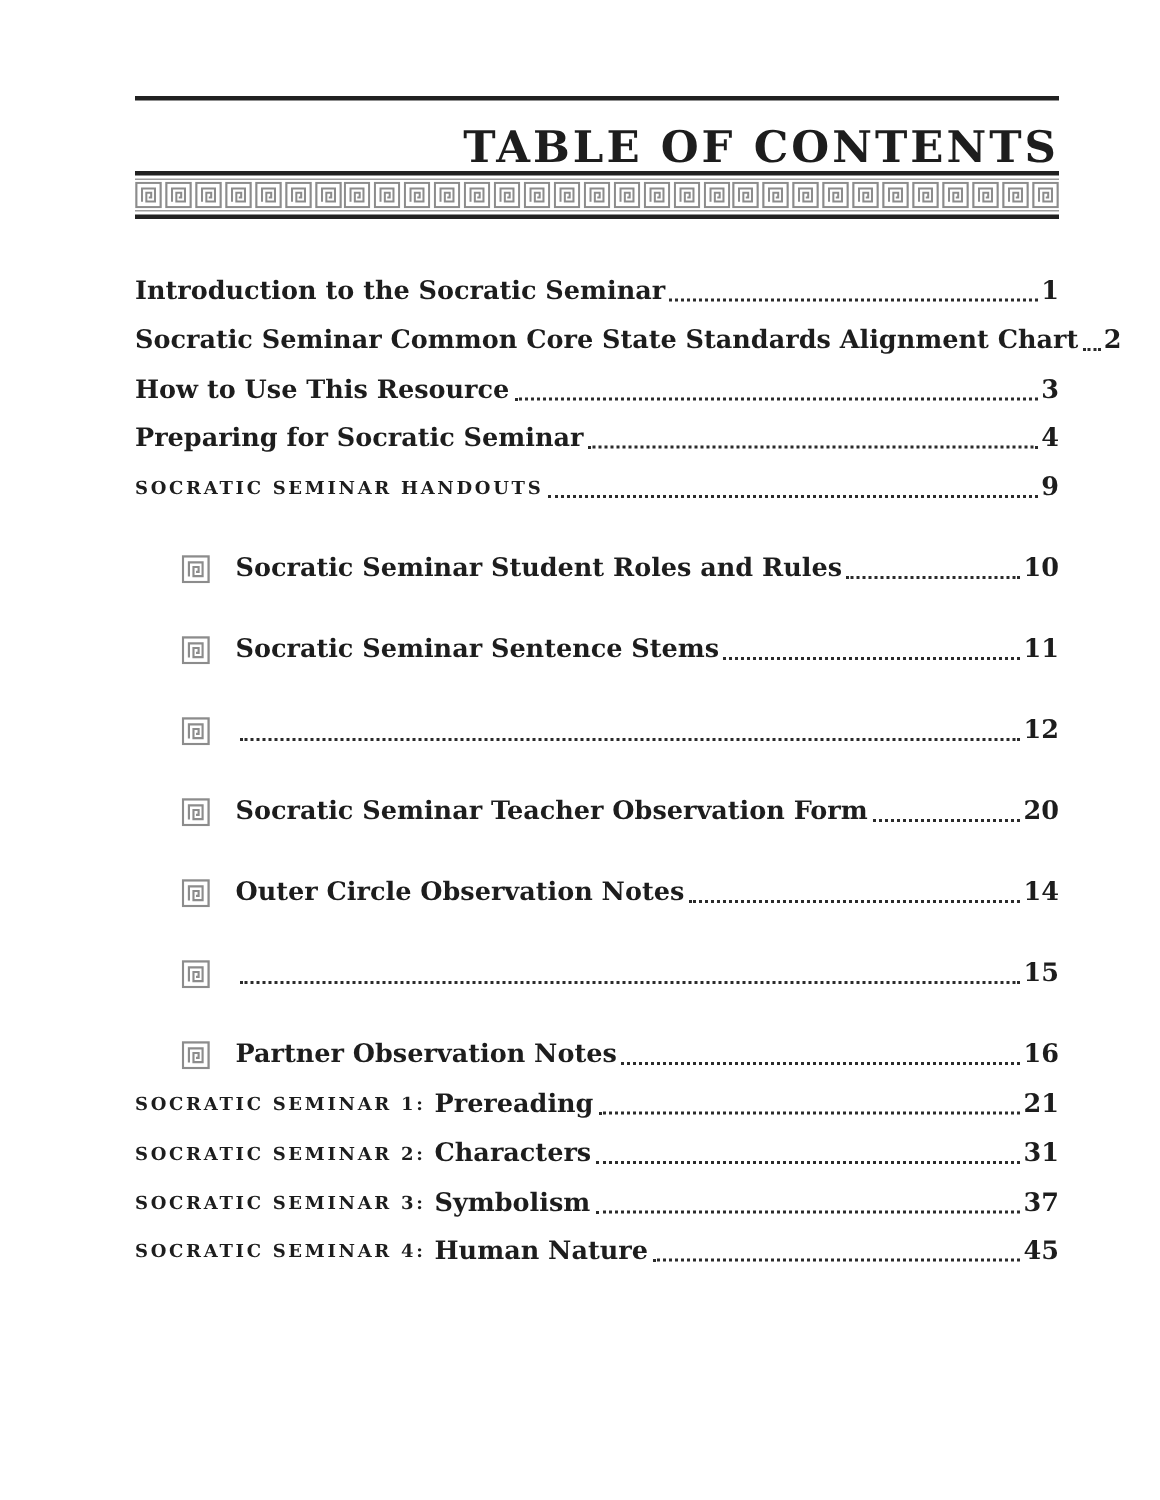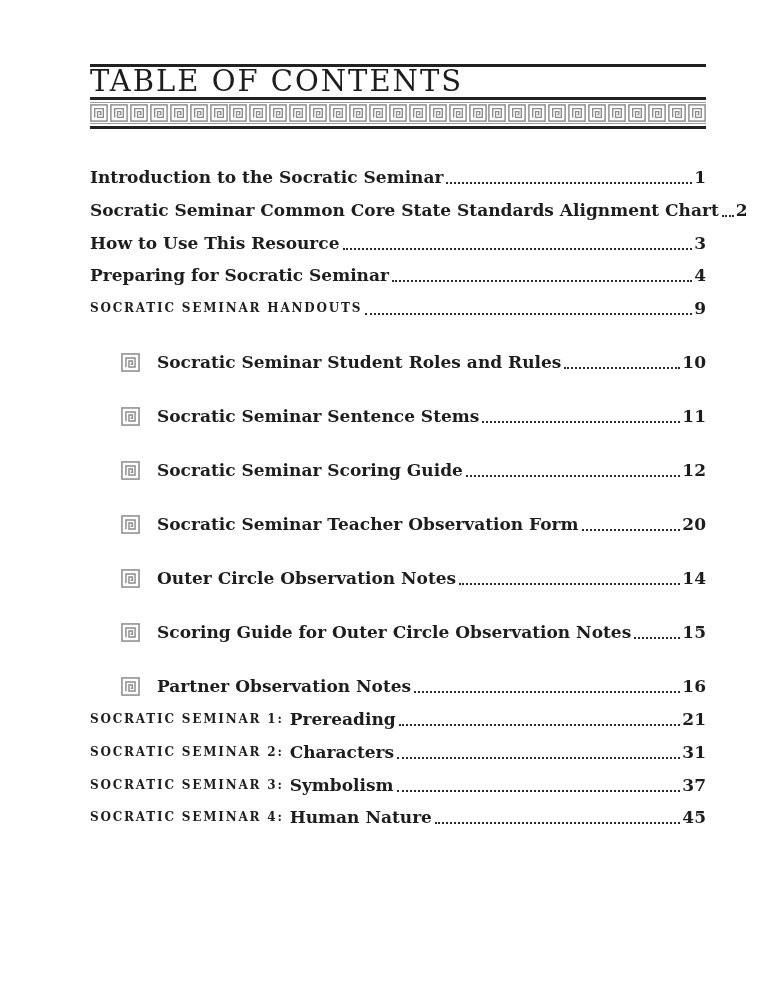--- a/index.html
+++ b/index.html
@@ -3,22 +3,22 @@
 <meta charset="utf-8">
 <style>
   html,body{margin:0;padding:0;}
   body{
     width:773px;height:1000px;background:#ffffff;position:relative;overflow:hidden;
     font-family:"DejaVu Serif","Liberation Serif",serif;color:#1d1d1d;
   }
   .content{position:absolute;left:90px;top:64px;width:616px;}
   .rule{height:3px;background:#212121;}
   .title{
-    font-size:29px;letter-spacing:2px;text-align:left;font-weight:normal;
-    margin:0;line-height:27px;padding:1px 0 2px 0;white-space:nowrap;
+    font-size:29px;letter-spacing:2px;text-align:right;font-weight:bold;
+    margin:0;line-height:27px;padding:18px 0 2px 0;white-space:nowrap;
   }
   .band-wrap{margin-top:2px;border-top:1px solid #9c9c9c;border-bottom:1px solid #9c9c9c;padding:1px 0;}
   .band{display:flex;justify-content:space-between;}
   .tile{width:18px;height:18px;display:block;flex:none;}
   .band-rule{margin-top:2px;}
   .toc{margin-top:37px;font-weight:bold;}
   .row{display:flex;align-items:flex-end;height:22px;margin-bottom:10.8px;}
   .row.indent{padding-left:31px;margin-top:32px;}
   .bullet{width:19px;height:19px;margin-right:17px;flex:none;align-self:center;}
   .t{font-size:17px;line-height:21px;white-space:nowrap;}
@@ -192,21 +192,20 @@
         </svg>
       <span class="t">Socratic Seminar Sentence Stems</span>
       <span class="leader"></span>
       <span class="pg">11</span>
     </div>
 
     <div class="row indent">
       <svg class="bullet" viewBox="0 0 20 20">
           <use href="#gk"></use>
         </svg>
-      <span class="t">Socratic Seminar Scoring Guide</span>
       <span class="leader"></span>
       <span class="pg">12</span>
     </div>
 
     <div class="row indent">
       <svg class="bullet" viewBox="0 0 20 20">
           <use href="#gk"></use>
         </svg>
       <span class="t">Socratic Seminar Teacher Observation Form</span>
       <span class="leader"></span>
@@ -219,21 +218,20 @@
         </svg>
       <span class="t">Outer Circle Observation Notes</span>
       <span class="leader"></span>
       <span class="pg">14</span>
     </div>
 
     <div class="row indent">
       <svg class="bullet" viewBox="0 0 20 20">
           <use href="#gk"></use>
         </svg>
-      <span class="t">Scoring Guide for Outer Circle Observation Notes</span>
       <span class="leader"></span>
       <span class="pg">15</span>
     </div>
 
     <div class="row indent">
       <svg class="bullet" viewBox="0 0 20 20">
           <use href="#gk"></use>
         </svg>
       <span class="t">Partner Observation Notes</span>
       <span class="leader"></span>

